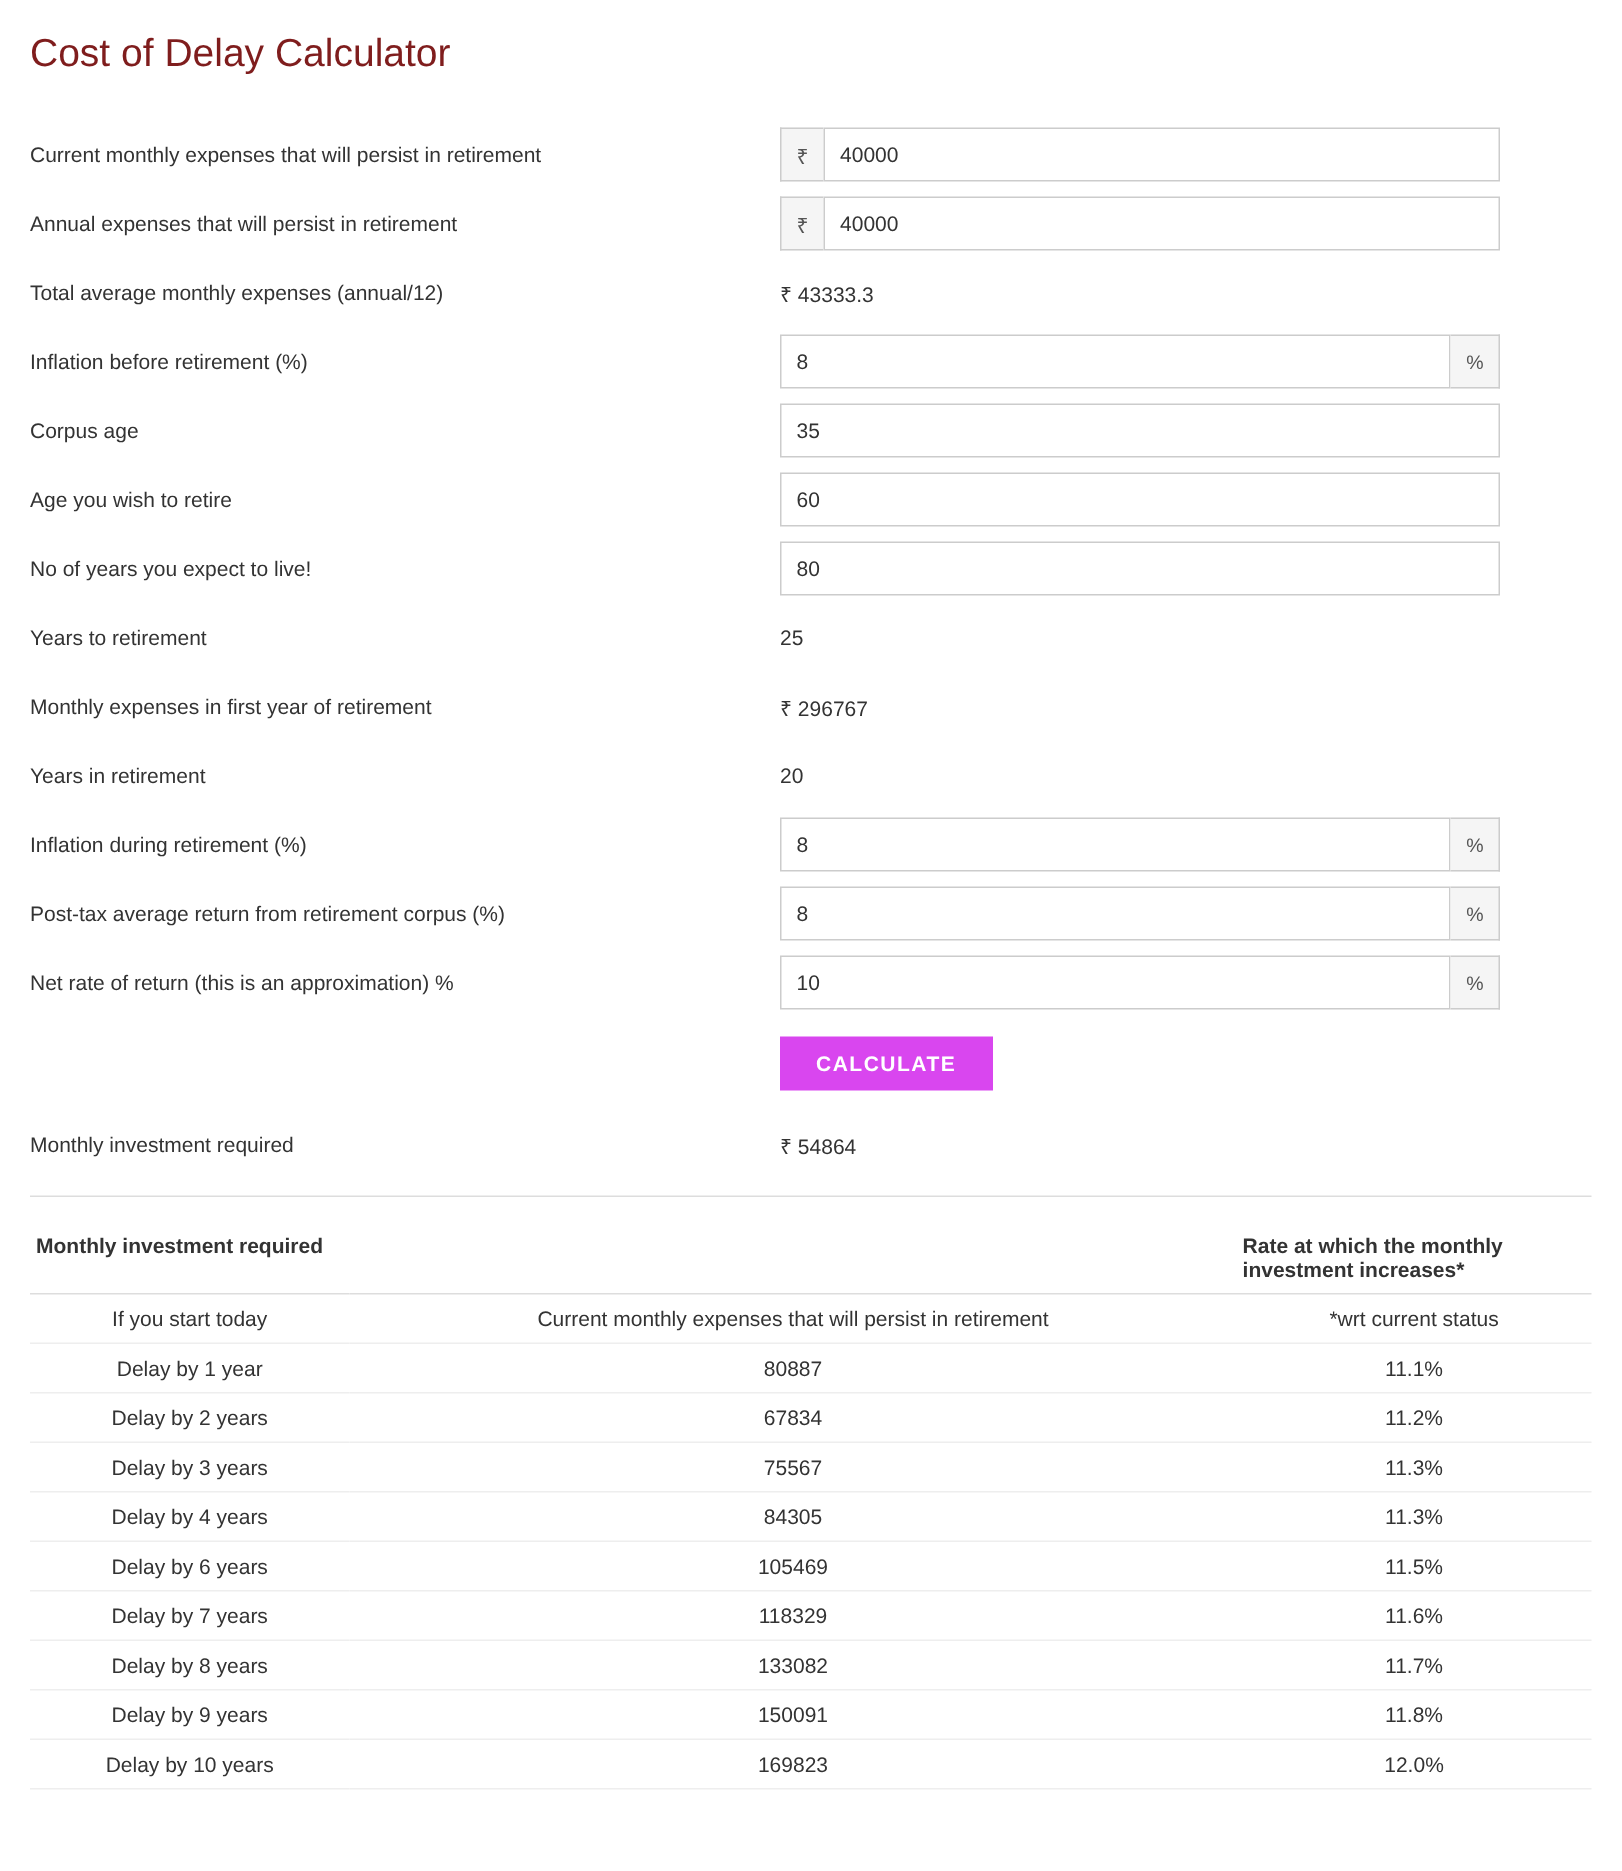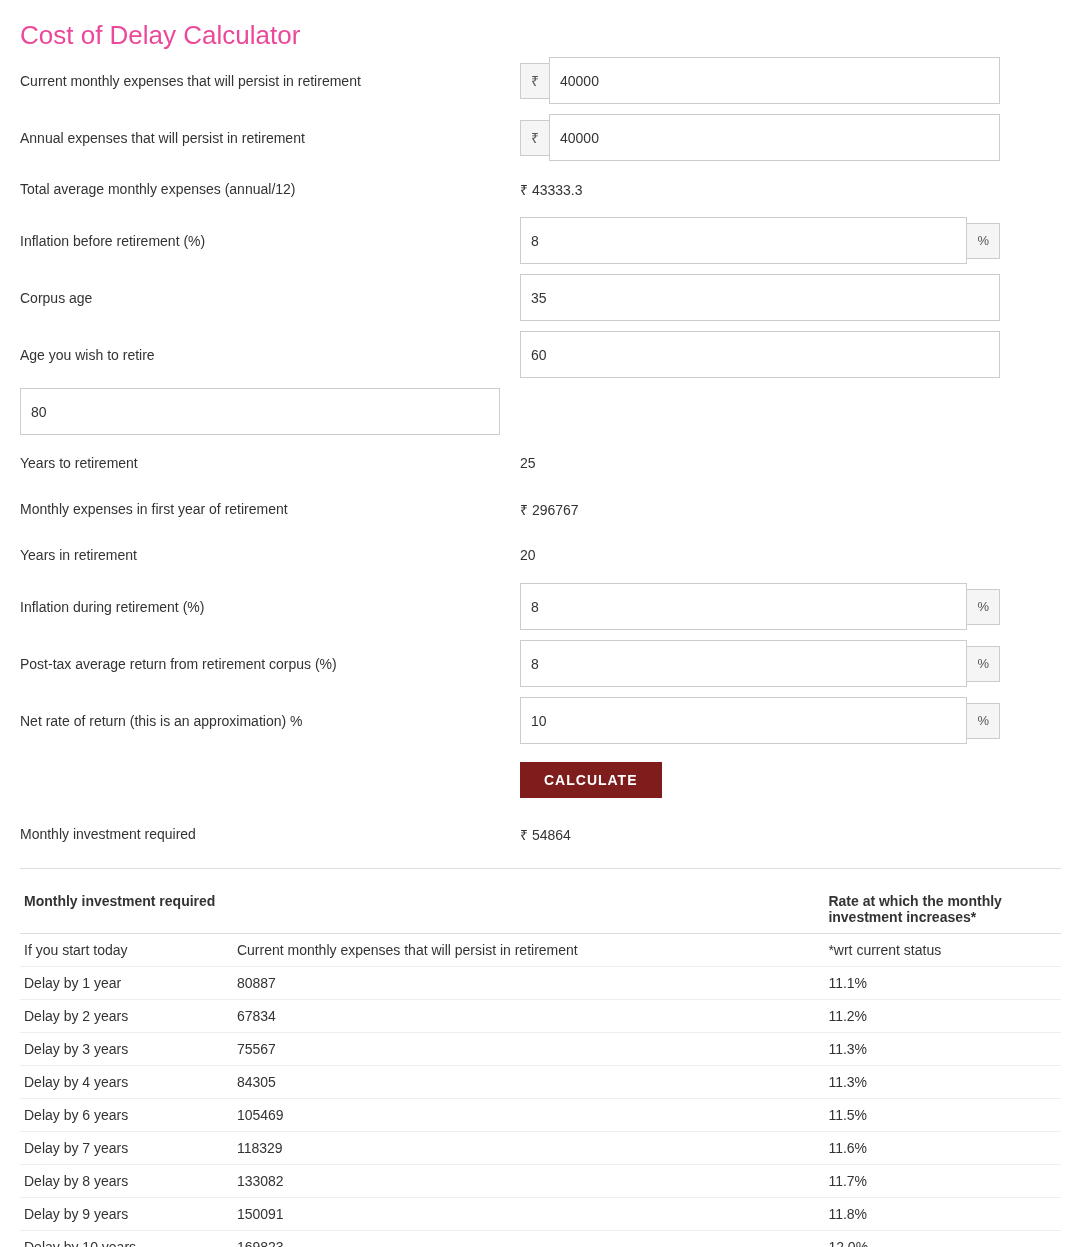--- a/index.html
+++ b/index.html
@@ -5,24 +5,24 @@
     * { box-sizing: border-box; margin: 0; padding: 0; }
     body {
       font-family: Arial, sans-serif;
       font-size: 14px;
       color: #333;
       background: #fff;
       padding: 20px;
       width: 1081px;
     }
     h1 {
-      color: #ec4899;
+      color: #7f1d1d;
       font-size: 26px;
       font-weight: normal;
-      margin-bottom: 6px;
+      margin-bottom: 34px;
     }
     .calculator-section {
       margin-bottom: 10px;
     }
     .form-row {
       display: flex;
       align-items: center;
       margin-bottom: 10px;
       min-height: 36px;
     }
@@ -49,41 +49,41 @@
       background: #f5f5f5;
       border: 1px solid #ccc;
       border-right: none;
       padding: 0 10px;
       height: 36px;
       color: #555;
       font-size: 14px;
     }
     .form-input {
       flex: 1;
-      height: 47px;
+      height: 36px;
       border: 1px solid #ccc;
       padding: 0 10px;
       font-size: 14px;
       color: #333;
       outline: none;
     }
     .percent-suffix {
       display: flex;
       align-items: center;
       justify-content: center;
       background: #f5f5f5;
       border: 1px solid #ccc;
       border-left: none;
       padding: 0 10px;
       height: 36px;
       color: #555;
       font-size: 13px;
     }
     .calculate-btn {
-      background: #7f1d1d;
+      background: #d946ef;
       color: #fff;
       border: none;
       padding: 10px 24px;
       font-size: 14px;
       font-weight: bold;
       letter-spacing: 1px;
       cursor: pointer;
       margin-top: 8px;
       margin-bottom: 8px;
     }
@@ -106,20 +106,21 @@
       font-size: 14px;
       padding: 8px 4px;
       border-bottom: 1px solid #ddd;
       vertical-align: top;
     }
     table td {
       padding: 8px 4px;
       font-size: 14px;
       color: #333;
       border-bottom: 1px solid #eee;
+      text-align: center;
     }
     .col-scenario { width: 180px; }
     .col-monthly { width: 500px; }
     .col-rate { width: 200px; }
   </style>
 </head>
 <body>
 
 <h1>Cost of Delay Calculator</h1>
 
@@ -162,20 +163,21 @@
   </div>
 
   <div class="form-row">
     <div class="form-label">Age you wish to retire</div>
     <div class="input-wrapper">
       <input class="form-input" type="text" value="60" style="">
     </div>
   </div>
 
   <div class="form-row">
+    <div class="form-label">No of years you expect to live!</div>
     <div class="input-wrapper">
       <input class="form-input" type="text" value="80" style="">
     </div>
   </div>
 
   <div class="form-row">
     <div class="form-label">Years to retirement</div>
     <div class="form-value">25</div>
   </div>
 

